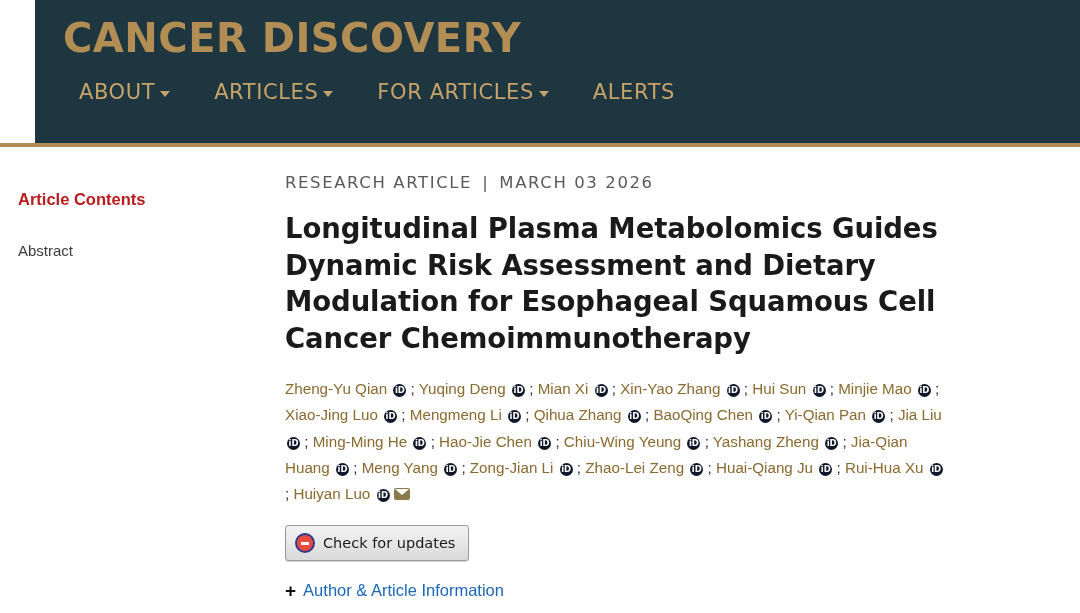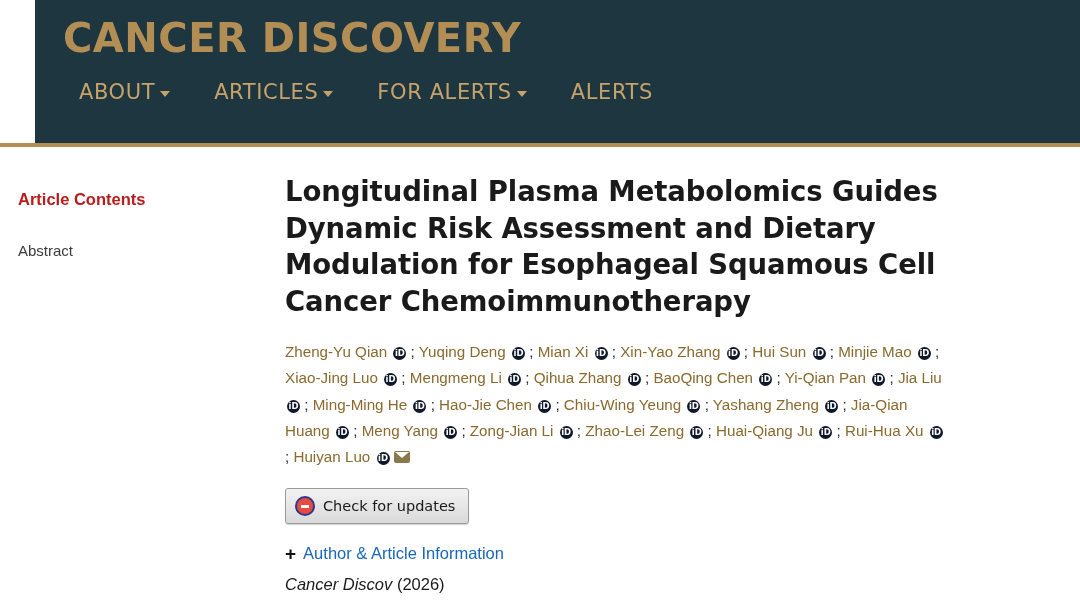--- a/index.html
+++ b/index.html
@@ -220,39 +220,42 @@
   <div class="nav">
     <div class="nav-item">
       <span>ABOUT</span>
       <span class="caret"></span>
     </div>
     <div class="nav-item">
       <span>ARTICLES</span>
       <span class="caret"></span>
     </div>
     <div class="nav-item">
-      <span>FOR ALERTS</span>
+      <span>FOR ARTICLES</span>
       <span class="caret"></span>
     </div>
     <div class="nav-item">
       <span>ALERTS</span>
     </div>
   </div>
 </div>
 <div class="header-rule"></div>
 
 <div class="page">
 
   <aside class="sidebar">
     <div class="sidebar-title">Article Contents</div>
     <div class="sidebar-link">Abstract</div>
   </aside>
 
   <main class="content">
 
+    <div class="eyebrow">
+      <span>RESEARCH ARTICLE</span><span class="sep">|</span><span>MARCH 03 2026</span>
+    </div>
 
     <h1 class="article-title">Longitudinal Plasma Metabolomics Guides Dynamic Risk Assessment and Dietary Modulation for Esophageal Squamous Cell Cancer Chemoimmunotherapy</h1>
 
     <div class="authors"><span class="author-name">Zheng-Yu Qian </span><span class="orcid">iD</span><span class="semi"> ; </span><span class="author-name">Yuqing Deng </span><span class="orcid">iD</span><span class="semi"> ; </span><span class="author-name">Mian Xi </span><span class="orcid">iD</span><span class="semi"> ; </span><span class="author-name">Xin-Yao Zhang </span><span class="orcid">iD</span><span class="semi"> ; </span><span class="author-name">Hui Sun </span><span class="orcid">iD</span><span class="semi"> ; </span><span class="author-name">Minjie Mao </span><span class="orcid">iD</span><span class="semi"> ; </span><span class="author-name">Xiao-Jing Luo </span><span class="orcid">iD</span><span class="semi"> ; </span><span class="author-name">Mengmeng Li </span><span class="orcid">iD</span><span class="semi"> ; </span><span class="author-name">Qihua Zhang </span><span class="orcid">iD</span><span class="semi"> ; </span><span class="author-name">BaoQing Chen </span><span class="orcid">iD</span><span class="semi"> ; </span><span class="author-name">Yi-Qian Pan </span><span class="orcid">iD</span><span class="semi"> ; </span><span class="author-name">Jia Liu </span><span class="orcid">iD</span><span class="semi"> ; </span><span class="author-name">Ming-Ming He </span><span class="orcid">iD</span><span class="semi"> ; </span><span class="author-name">Hao-Jie Chen </span><span class="orcid">iD</span><span class="semi"> ; </span><span class="author-name">Chiu-Wing Yeung </span><span class="orcid">iD</span><span class="semi"> ; </span><span class="author-name">Yashang Zheng </span><span class="orcid">iD</span><span class="semi"> ; </span><span class="author-name">Jia-Qian Huang </span><span class="orcid">iD</span><span class="semi"> ; </span><span class="author-name">Meng Yang </span><span class="orcid">iD</span><span class="semi"> ; </span><span class="author-name">Zong-Jian Li </span><span class="orcid">iD</span><span class="semi"> ; </span><span class="author-name">Zhao-Lei Zeng </span><span class="orcid">iD</span><span class="semi"> ; </span><span class="author-name">Huai-Qiang Ju </span><span class="orcid">iD</span><span class="semi"> ; </span><span class="author-name">Rui-Hua Xu </span><span class="orcid">iD</span><span class="semi"> ; </span><span class="author-name">Huiyan Luo </span><span class="orcid">iD</span><span class="mail-icon"></span><span class="semi"> </span></div>
 
     <div class="crossmark">
       <span class="cm-logo"></span>
       <span class="cm-label">Check for updates</span>
     </div>
 

